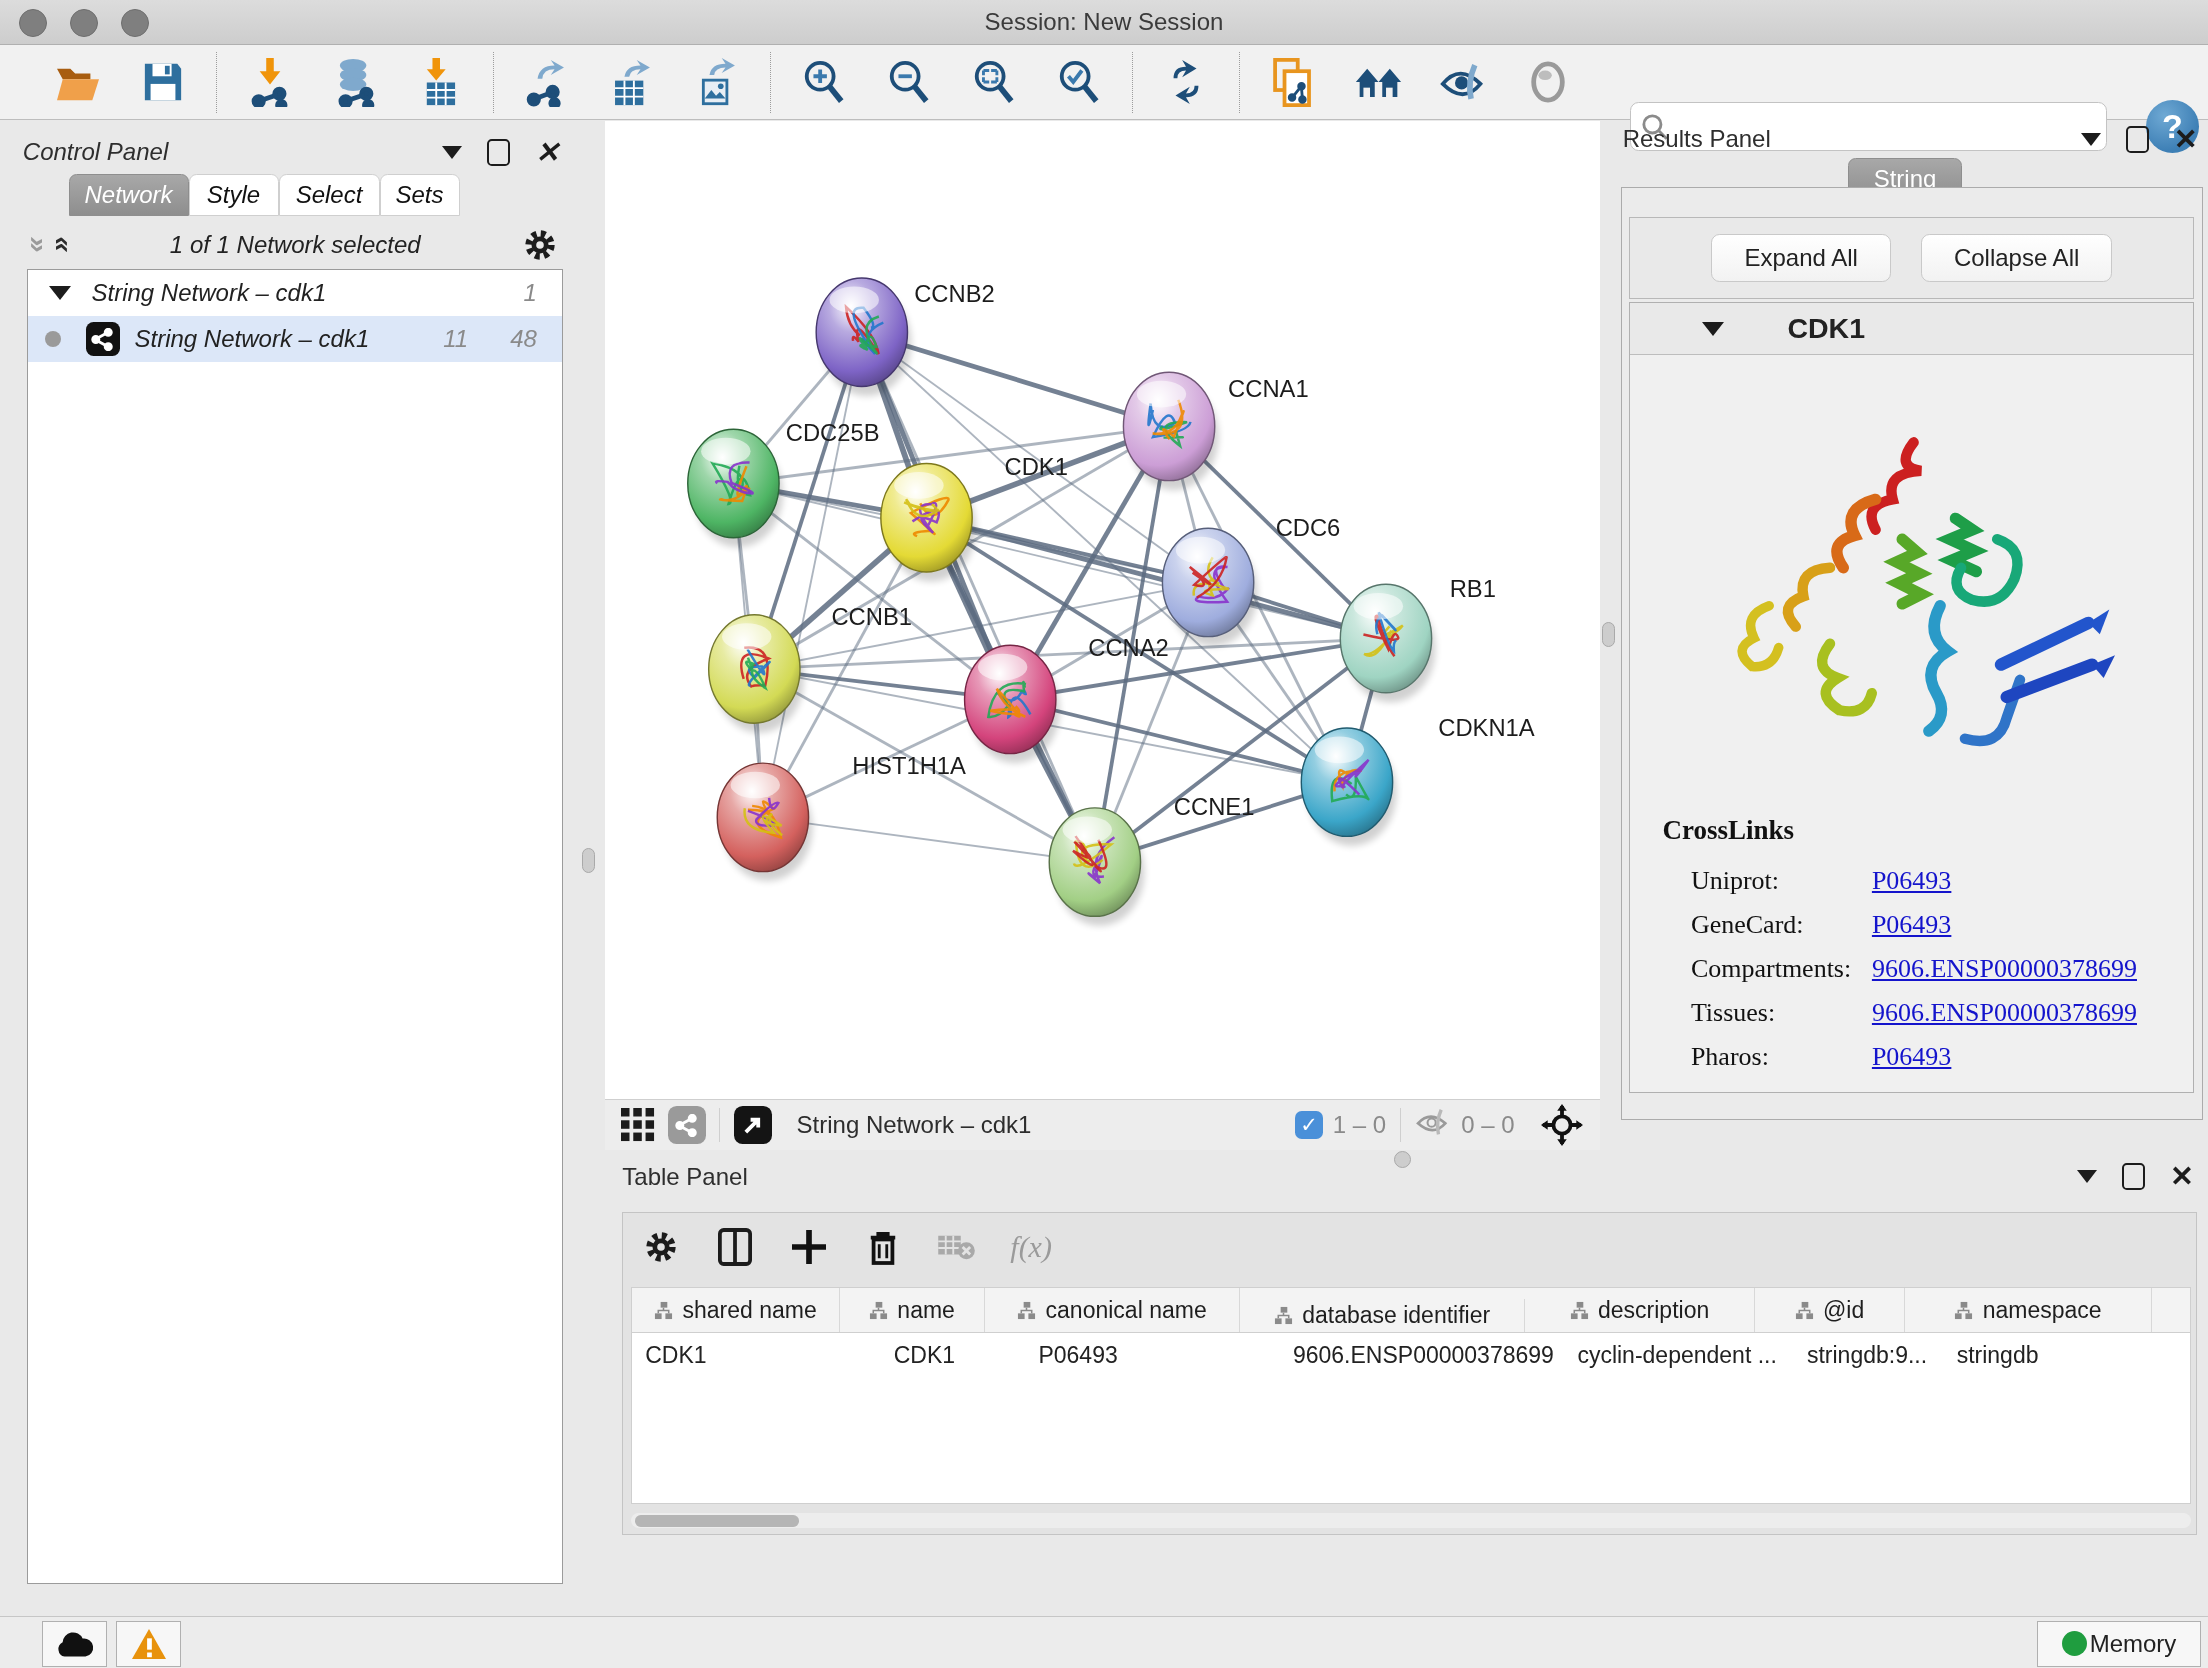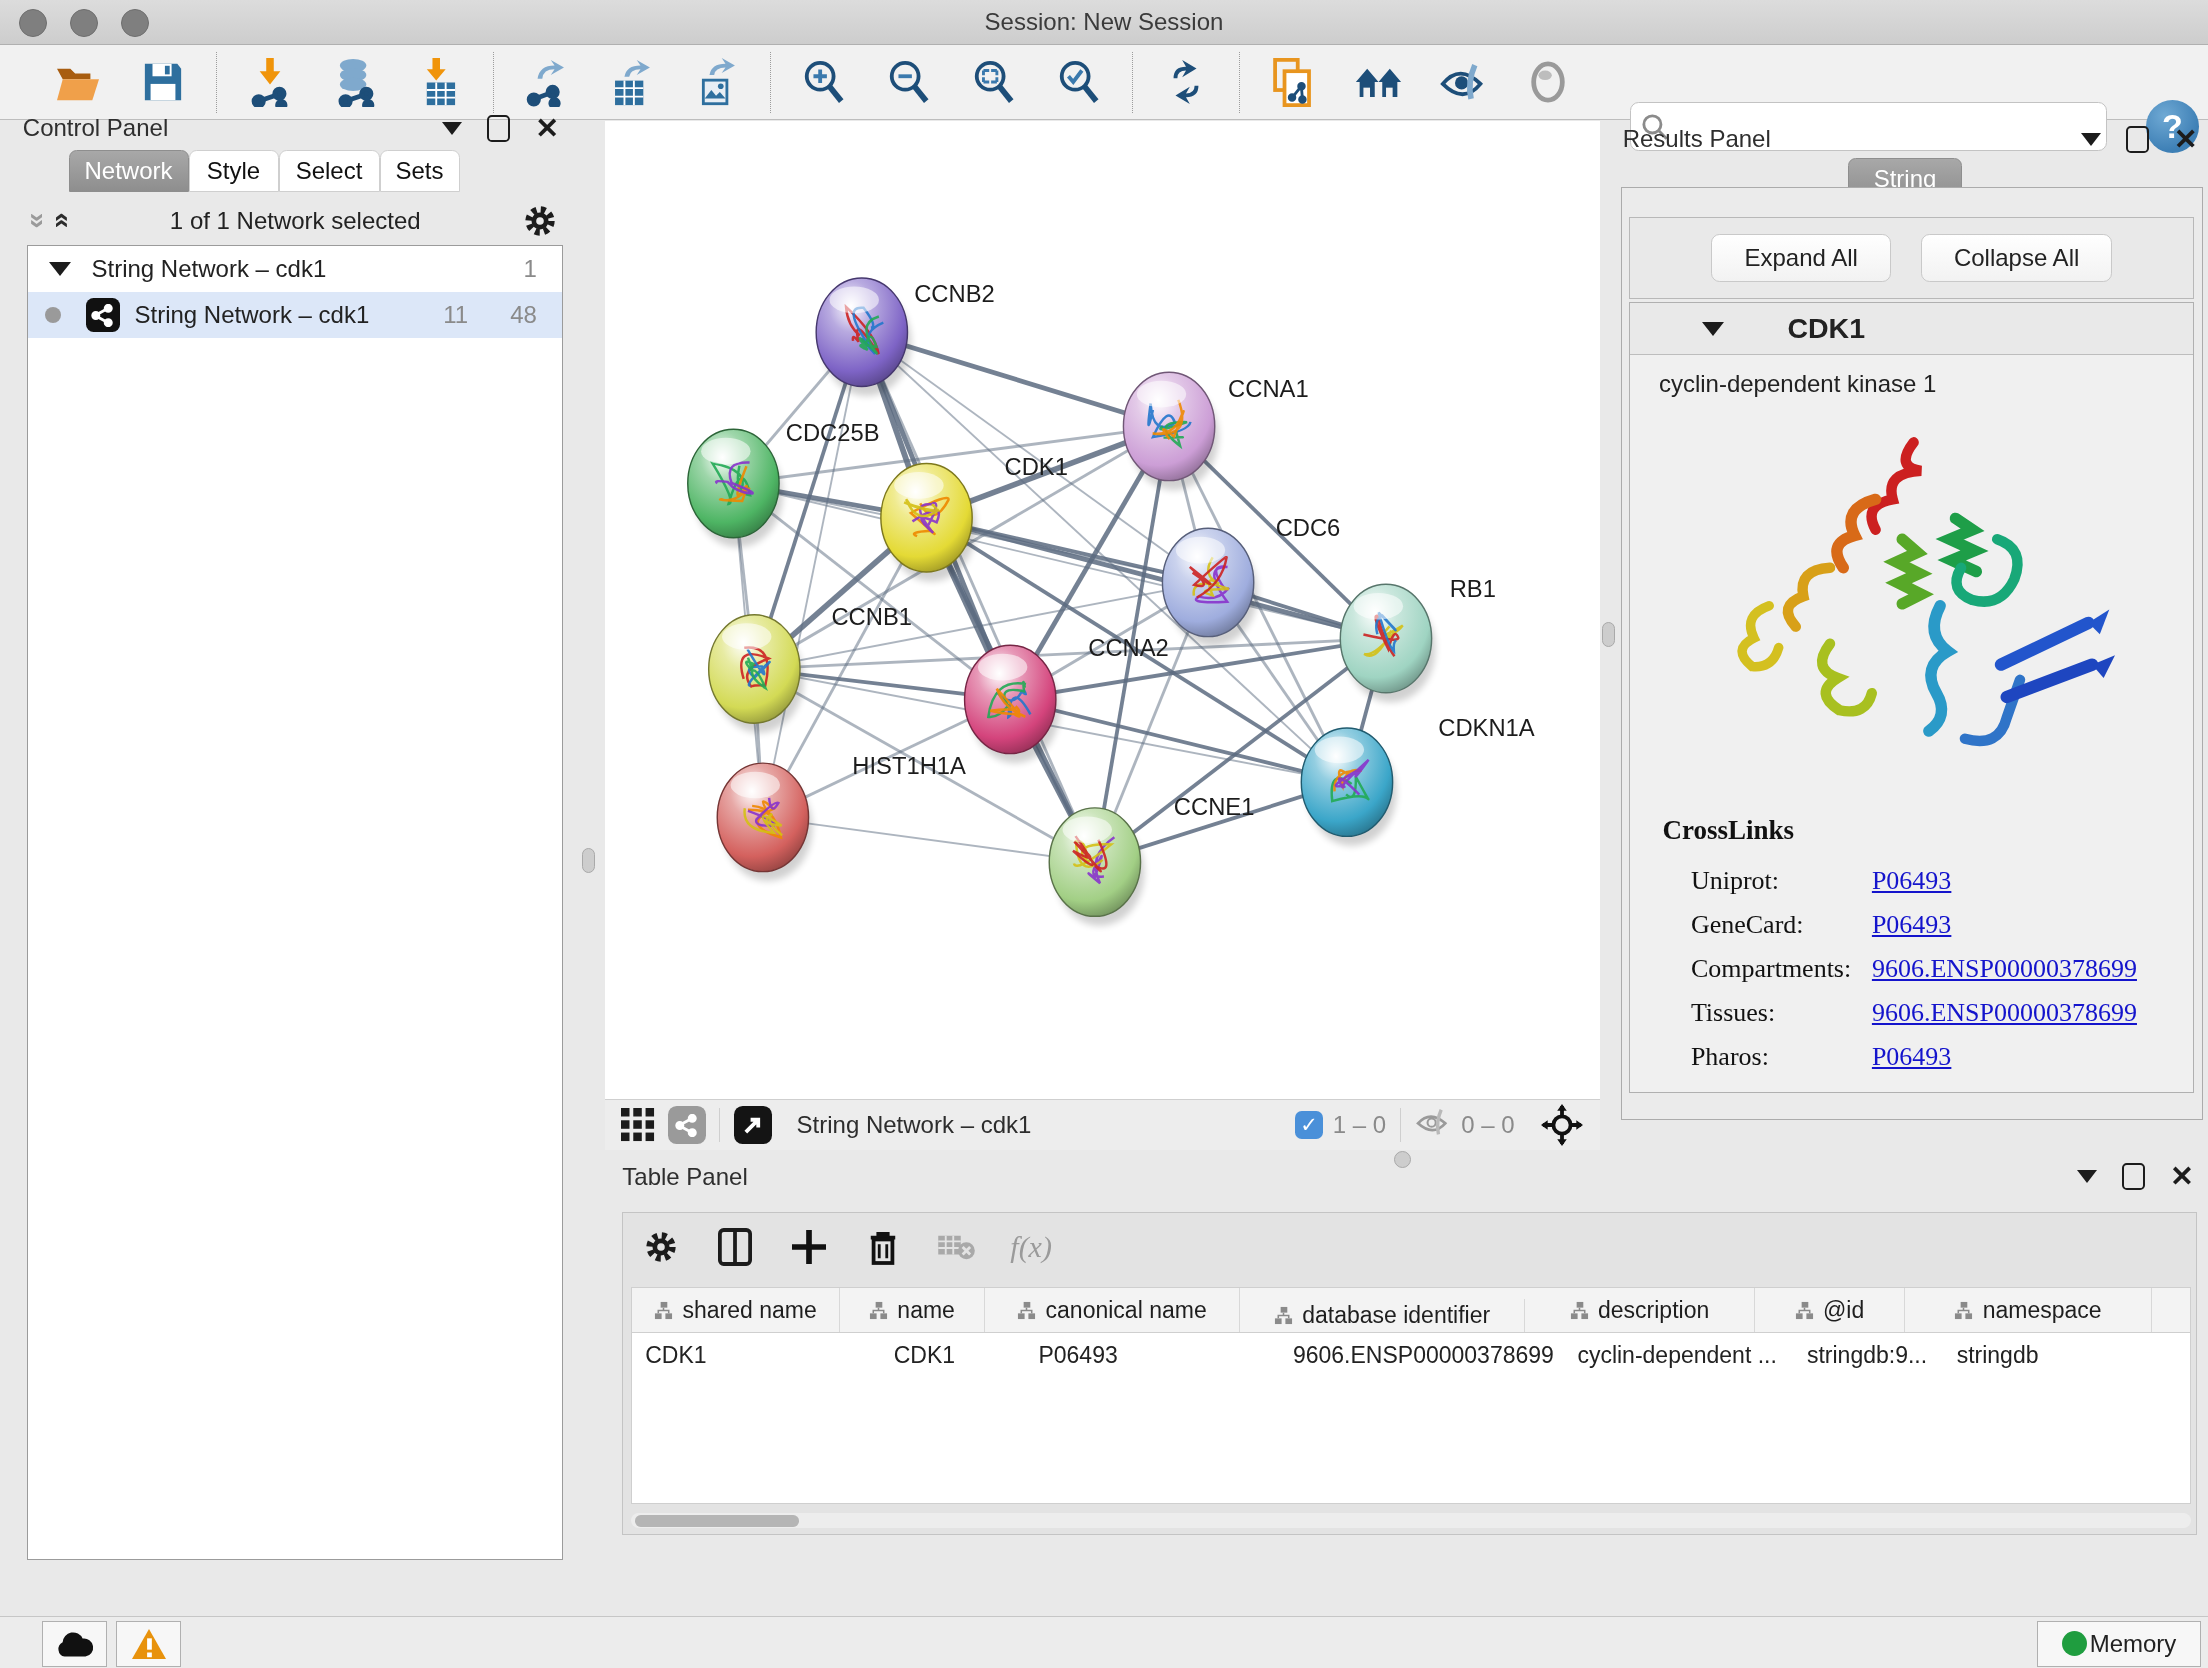--- a/index.html
+++ b/index.html
@@ -20,21 +20,21 @@
   .help-btn{position:absolute;left:2146px;top:55px;width:53px;height:53px;border-radius:50%;background:radial-gradient(circle at 35% 30%,#6fa9d4,#3d7fb5 70%);color:#fff;font-size:34px;font-weight:bold;display:flex;align-items:center;justify-content:center;cursor:pointer;}
   
   .ptitle{font-size:24px;color:#2e2e2e;}
   .winbtns{display:flex;align-items:center;gap:25px;}
   .wb-collapse{width:0;height:0;border-left:10.5px solid transparent;border-right:10.5px solid transparent;border-top:13.3px solid #1c1c1c;}
   .wb-float{width:19px;height:23px;border:2.9px solid #1c1c1c;border-radius:4.8px;}
   .wb-close{font-size:28.5px;font-weight:bold;color:#1c1c1c;line-height:1;}
   .tab{height:40px;display:flex;align-items:center;justify-content:center;font-size:24px;background:#fff;border:1px solid #cfcfcf;color:#111;cursor:pointer;}
   .tab.sel{background:linear-gradient(#a8a8a8,#8e8e8e);color:#fff;border-color:#8e8e8e;}
   
-  .cpanel{position:absolute;left:9.5px;top:112px;width:561px;height:1457px;}
+  .cpanel{position:absolute;left:9.5px;top:136px;width:561px;height:1457px;font-style:italic;}
   .cpanel-head{position:absolute;left:13.3px;top:1.9px;right:5.7px;display:flex;align-items:center;}
   .cpanel-head .winbtns{margin-left:auto;margin-right:5.7px;}
   .ctabs{position:absolute;left:59px;top:38px;display:flex;}
   .ctabs .tab{border-radius:7.6px 7.6px 0 0;}
   .ctabs .tab:nth-child(1){width:118px;}
   .ctabs .tab:nth-child(2){width:88px;}
   .ctabs .tab:nth-child(3){width:99px;}
   .ctabs .tab:nth-child(4){width:78px;}
   .csub{position:absolute;left:17px;top:88px;right:9.5px;height:42px;display:flex;align-items:center;}
   .chev{font-size:28.5px;font-weight:bold;display:inline-block;line-height:0.6;}
@@ -637,21 +637,20 @@
     <div class="r-outer">
       <div class="r-expbox">
         <span class="rbtn">Expand All</span>
         <span class="rbtn">Collapse All</span>
       </div>
       <div class="r-gene">
         <div class="r-gene-head">
           <span class="row-expander"></span>
           <span class="gene-name">CDK1</span>
         </div>
-        <div class="gene-desc">cyclin-dependent kinase 1</div>
         <div class="structure">
           <svg width="399" height="371" viewBox="0 0 420 390">
             <g fill="none" stroke-linecap="round">
               <path d="M208 18 q-20 26 8 30 q-38 2-30 30 q-32 6-18 32" stroke="#cc2020" stroke-width="11"></path>
               <path d="M168 78 q-36 10-22 38 q-30 8-12 34" stroke="#d86a18" stroke-width="12"></path>
               <path d="M120 150 q-34 2-28 30 q-28 10-8 32" stroke="#d8a018" stroke-width="11"></path>
               <path d="M56 190 q-28 10-16 34 q-24 12-2 30 q22 2 28-20" stroke="#d4c020" stroke-width="10"></path>
               <path d="M120 230 q-20 26 8 36 q-26 16 2 34 q28 6 34-18" stroke="#a8c020" stroke-width="11"></path>
               <path d="M196 120 l16 14 l-22 10 l24 12 l-22 10 l24 12 l-20 10" stroke="#58a828" stroke-width="12"></path>
               <path d="M252 98 l18 12 l-24 10 l26 12 l-24 10 l26 12" stroke="#1e9e48" stroke-width="12"></path>

